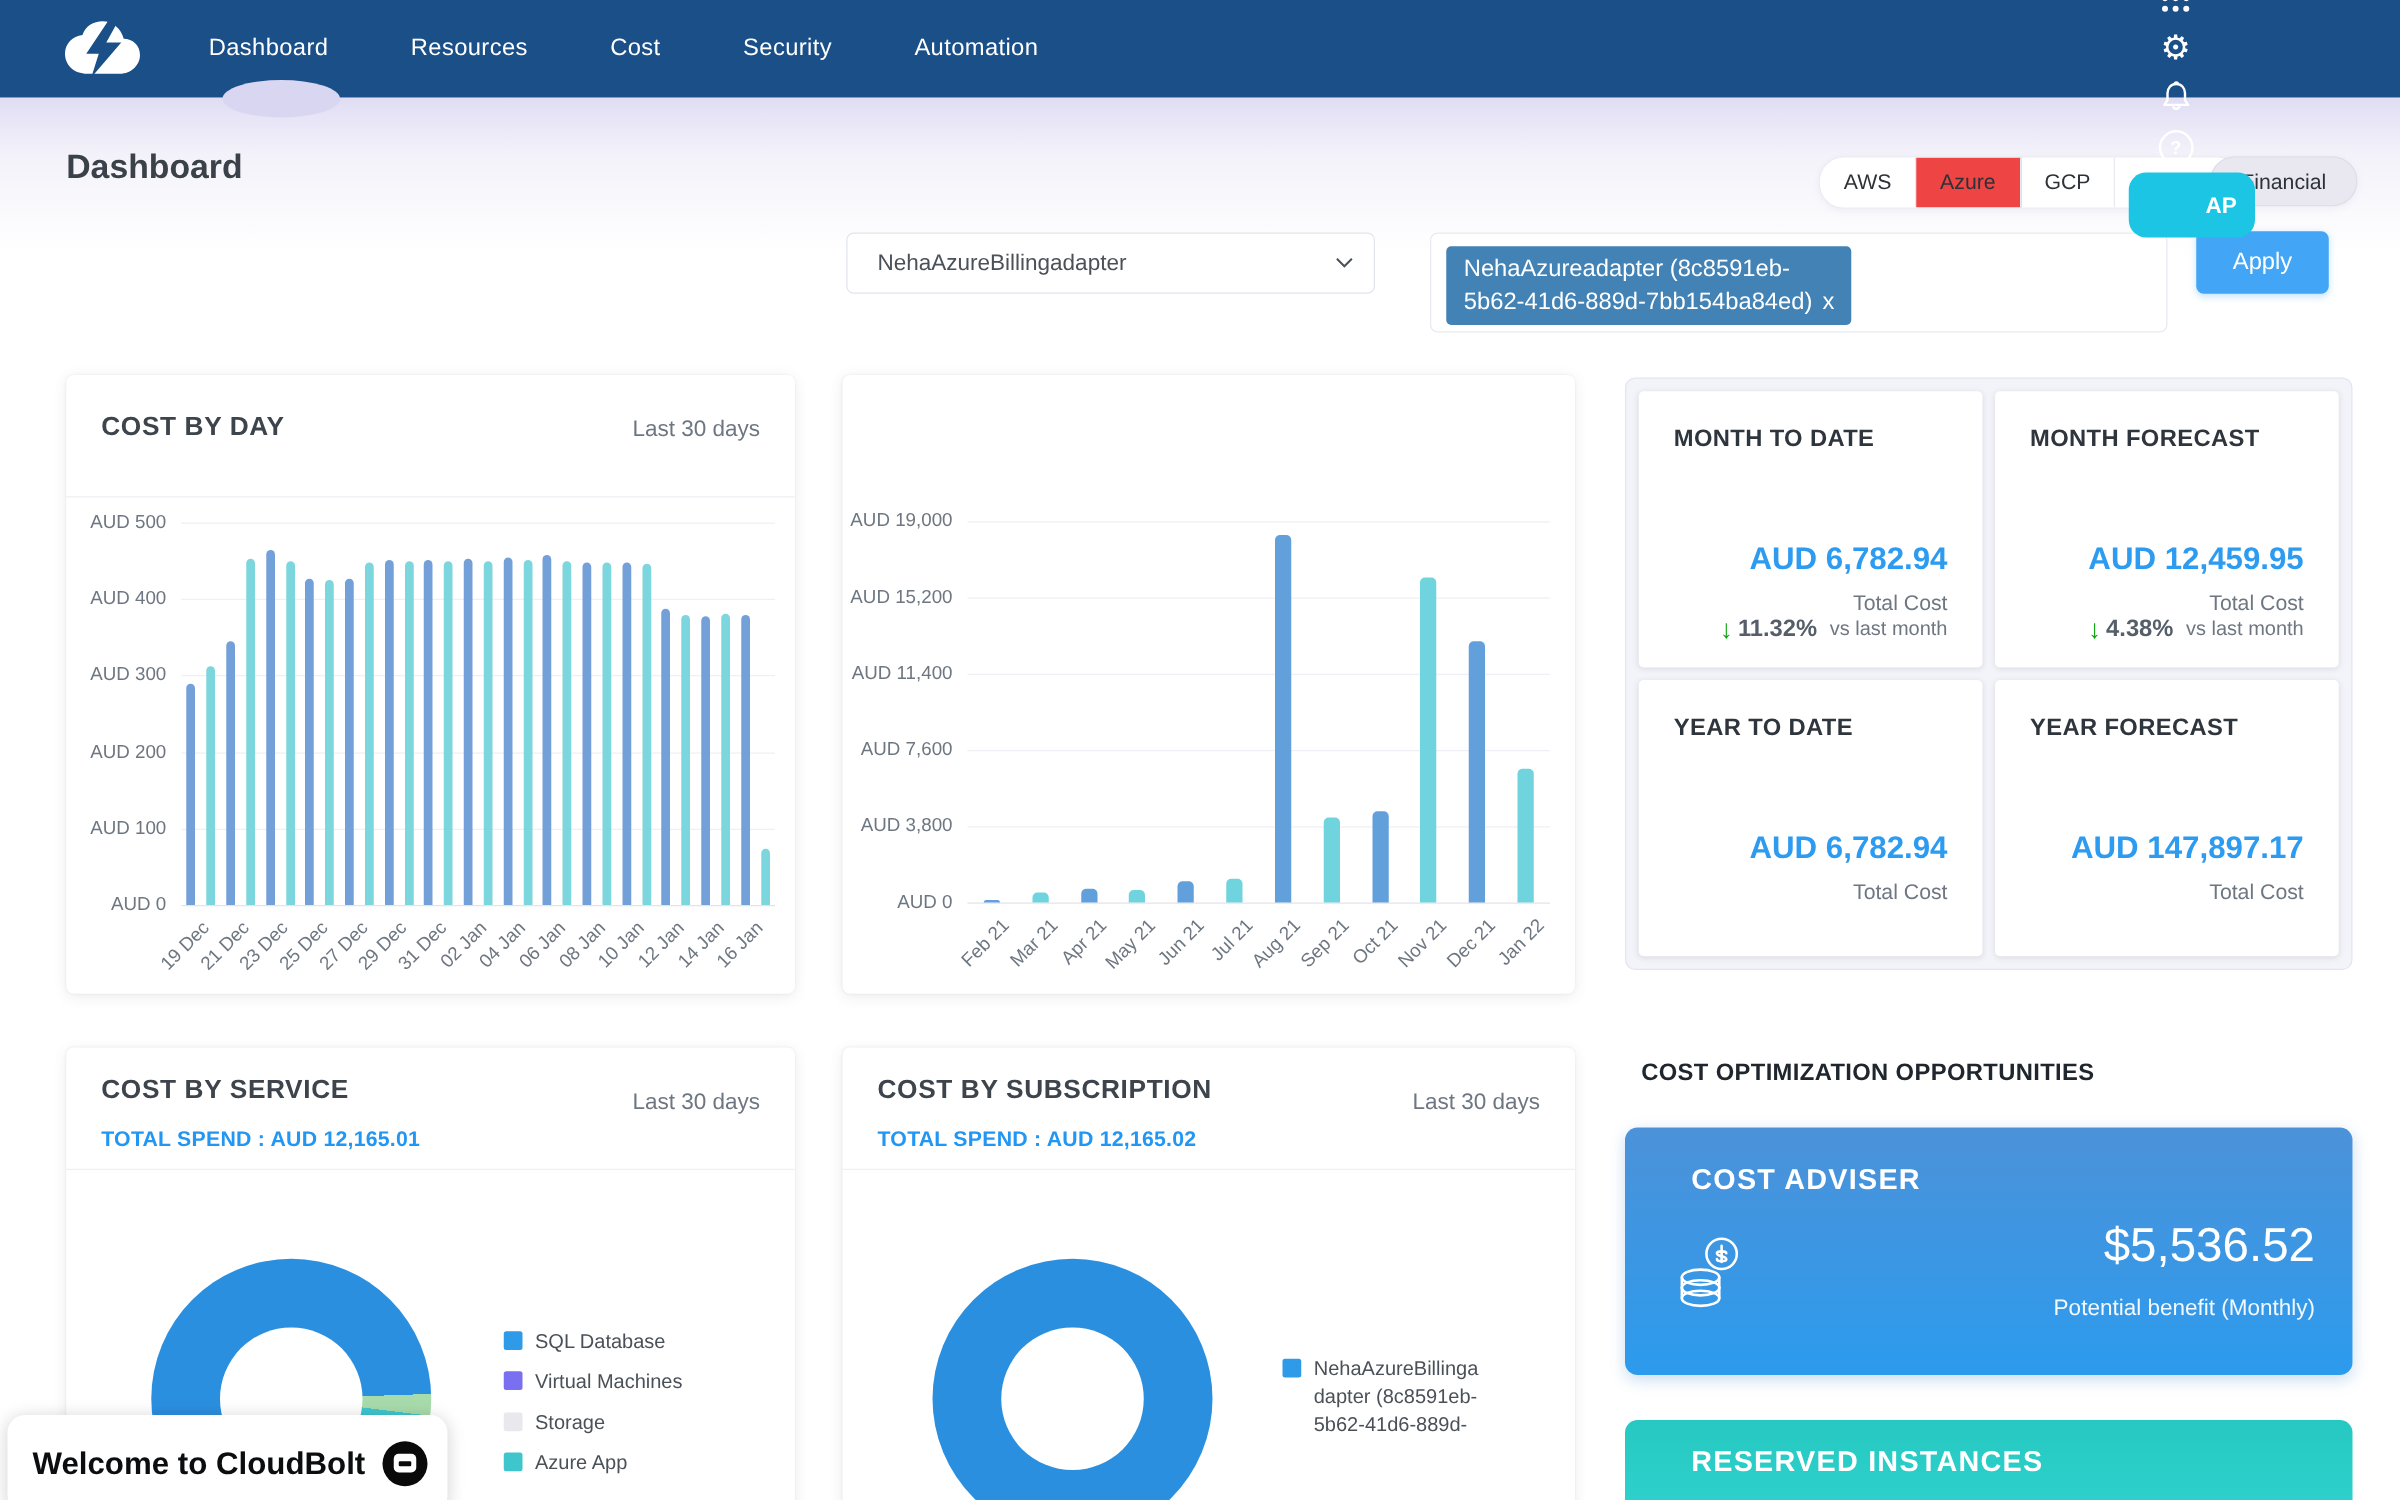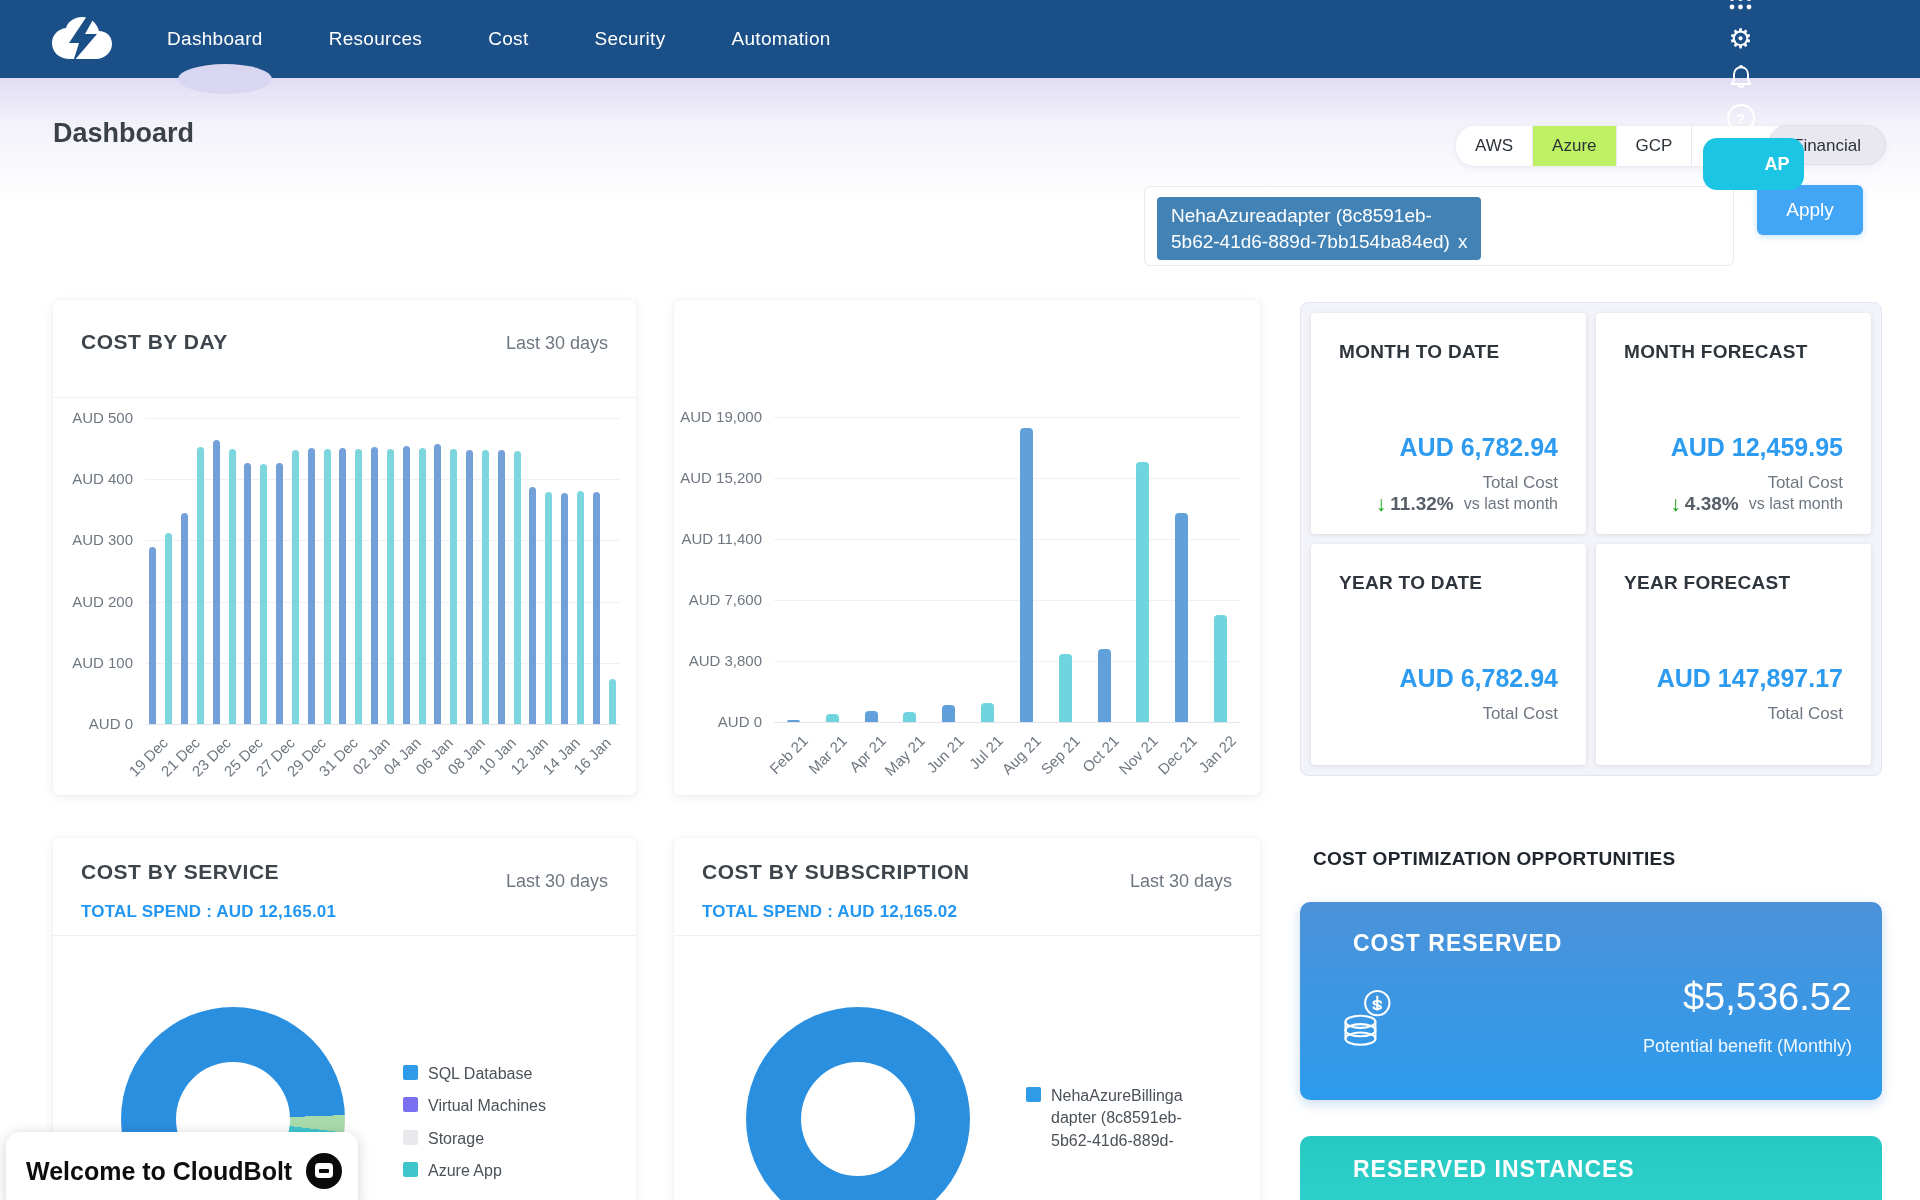--- a/index.html
+++ b/index.html
@@ -22,21 +22,21 @@
   .nav-bump{position:absolute;left:178px;top:64px;width:94px;height:30px;background:#d9d6f2;border-radius:50%;}
   
   .page{position:relative;width:1920px;height:1122px;overflow:hidden;
     background:linear-gradient(180deg,#e0ddf4 0px,#f3f2fa 45px,#ffffff 125px,#ffffff 100%);}
   .page-title{position:absolute;left:53px;top:40px;font-size:27px;font-weight:700;color:#3a4149;}
   
   .provider-tabs{position:absolute;left:1455px;top:47px;height:40px;display:flex;background:#fff;border-radius:20px;
     border:1px solid #ecedf4;box-shadow:0 2px 6px rgba(100,100,140,.08);overflow:hidden;}
   .ptab{padding:0 19px;line-height:40px;font-size:17px;color:#2c3238;cursor:pointer;border-right:1px solid #e8e9f0;}
   .ptab:last-child{border-right:none;}
-  .ptab.active{background:#bef264;}
+  .ptab.active{background:#ef4444;}
   .financial-pill{position:absolute;left:1768px;top:47px;height:40px;padding:0 24px;line-height:40px;font-size:17px;
     color:#2c3238;background:#e9e8f0;border:1px solid #dddeea;border-radius:20px;cursor:pointer;
     box-shadow:0 2px 6px rgba(100,100,140,.08);box-sizing:border-box;}
   
   .adapter-select{position:absolute;left:677px;top:108px;width:423px;height:49px;background:#fff;
     border:1px solid #e2e4ee;border-radius:6px;display:flex;align-items:center;padding:0 16px 0 24px;
     box-sizing:border-box;cursor:pointer;}
   .adapter-select .sel-text{flex:1;font-size:18px;color:#4a5158;}
   .tag-box{position:absolute;left:1144px;top:108px;width:590px;height:80px;background:#fff;border:1px solid #e8e9f1;
     border-radius:6px;box-sizing:border-box;padding:10px 12px;}
@@ -171,20 +171,26 @@
   <div class="page-title">Dashboard</div>
 
   <div class="provider-tabs">
     <div class="ptab">AWS</div>
     <div class="ptab active">Azure</div>
     <div class="ptab">GCP</div>
     <div class="ptab">VMware</div>
   </div>
   <div class="financial-pill">Financial</div>
 
+  <div class="adapter-select">
+    <span class="sel-text">NehaAzureBillingadapter</span>
+    <svg width="15" height="9" viewBox="0 0 14 9">
+        <polyline points="1,1 7,7 13,1" fill="none" stroke="#4a5158" stroke-width="1.6"></polyline>
+      </svg>
+  </div>
 
   <div class="tag-box">
     <div class="adapter-tag">
       <span>NehaAzureadapter (8c8591eb-</span><br>
       <span>5b62-41d6-889d-7bb154ba84ed)</span><span class="tag-x">x</span>
     </div>
   </div>
 
   <button class="apply-btn">Apply</button>
 
@@ -378,21 +384,21 @@
             <span class="swatch" style="background: rgb(47, 155, 232);"></span>
             <span class="legend-label">NehaAzureBillingadapter (8c8591eb-5b62-41d6-889d-</span>
           </div>
         </div>
     </div>
   </div>
 
   <div class="opt-heading">COST OPTIMIZATION OPPORTUNITIES</div>
 
   <div class="adviser-card">
-    <div class="adviser-title">COST RESERVED</div>
+    <div class="adviser-title">COST ADVISER</div>
     <div class="coins-icon">
       <svg viewBox="0 0 62 66" width="58" height="62">
         <g fill="none" stroke="#fff" stroke-width="2.2" stroke-linecap="round">
           <ellipse cx="24" cy="54" rx="16" ry="6.5"></ellipse>
           <path d="M8 54 v-9 M40 54 v-9"></path>
           <ellipse cx="24" cy="45" rx="16" ry="6.5"></ellipse>
           <path d="M8 45 v-9 M40 45 v-9"></path>
           <ellipse cx="24" cy="36" rx="16" ry="6.5"></ellipse>
           <circle cx="42" cy="16" r="13"></circle>
           <path d="M42 9 v14"></path>

